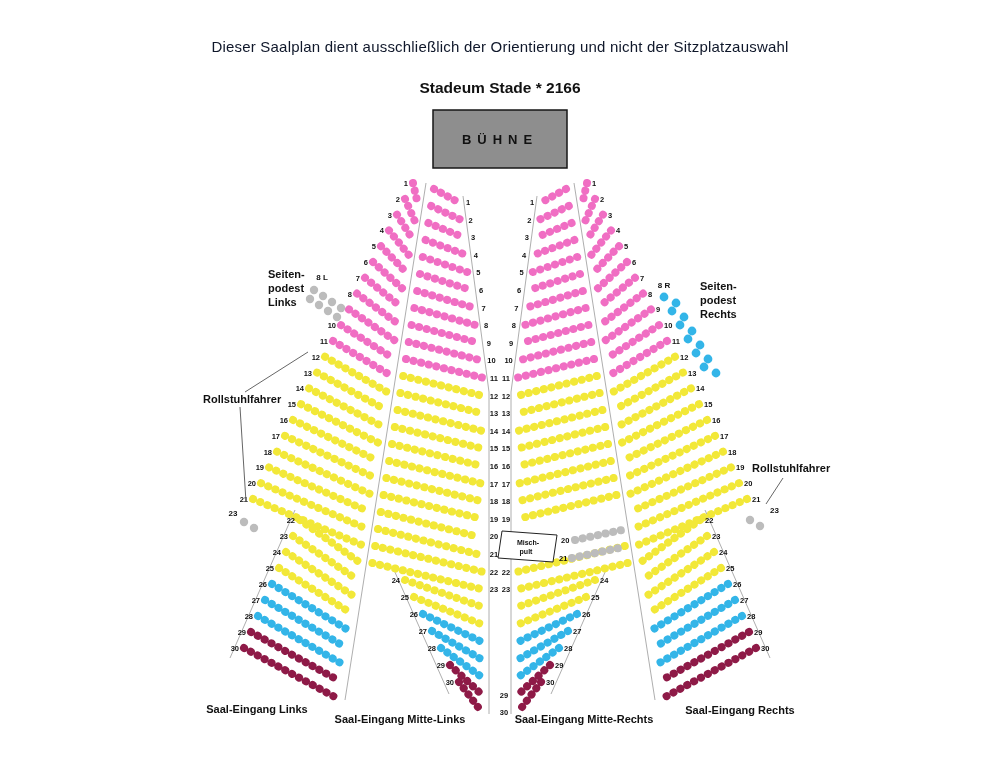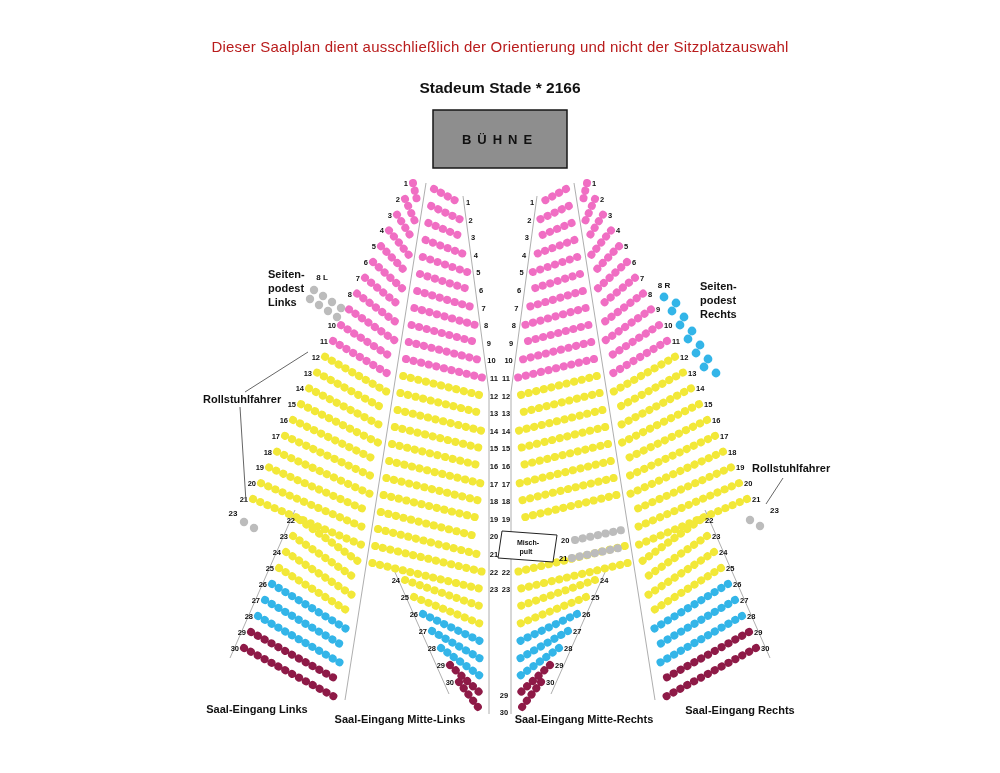--- a/index.html
+++ b/index.html
@@ -7,21 +7,21 @@
         font-family:"Liberation Sans",sans-serif;}
   .notice{position:absolute;top:38px;left:0;width:100%;text-align:center;
           font-size:15px;font-weight:500;letter-spacing:.2px;}
   #seatmap{position:absolute;top:0;left:0;}
   svg text{font-family:"Liberation Sans",sans-serif;}
 </style>
 </head>
 <body>
 
 <div class="page">
-  <div class="notice" style="color: #b91c1c;">Dieser Saalplan dient ausschließlich der Orientierung und nicht der Sitzplatzauswahl</div>
+  <div class="notice" style="color: #0f172a;">Dieser Saalplan dient ausschließlich der Orientierung und nicht der Sitzplatzauswahl</div>
   <svg id="seatmap" width="1000" height="773" viewBox="0 0 1000 773">
       <text x="500" y="93" font-size="15.5" font-weight="bold" text-anchor="middle" fill="#111">Stadeum Stade * 2166</text>
       <rect x="433" y="110" width="134" height="58" fill="#8e8e8e" stroke="#161616" stroke-width="1.5"></rect>
       <text x="500" y="144" font-size="13" font-weight="bold" text-anchor="middle" fill="#111" letter-spacing="6">BÜHNE</text>
       <polyline points="426,183 345,700" fill="none" stroke="#999" stroke-width="0.8"></polyline>
       <polyline points="574,183 655,700" fill="none" stroke="#999" stroke-width="0.8"></polyline>
       <polyline points="463,196 489,392 489,714" fill="none" stroke="#999" stroke-width="0.8"></polyline>
       <polyline points="537,196 511,392 511,714" fill="none" stroke="#999" stroke-width="0.8"></polyline>
       <polyline points="295,510 230,658" fill="none" stroke="#999" stroke-width="0.8"></polyline>
       <polyline points="705,510 770,658" fill="none" stroke="#999" stroke-width="0.8"></polyline>

